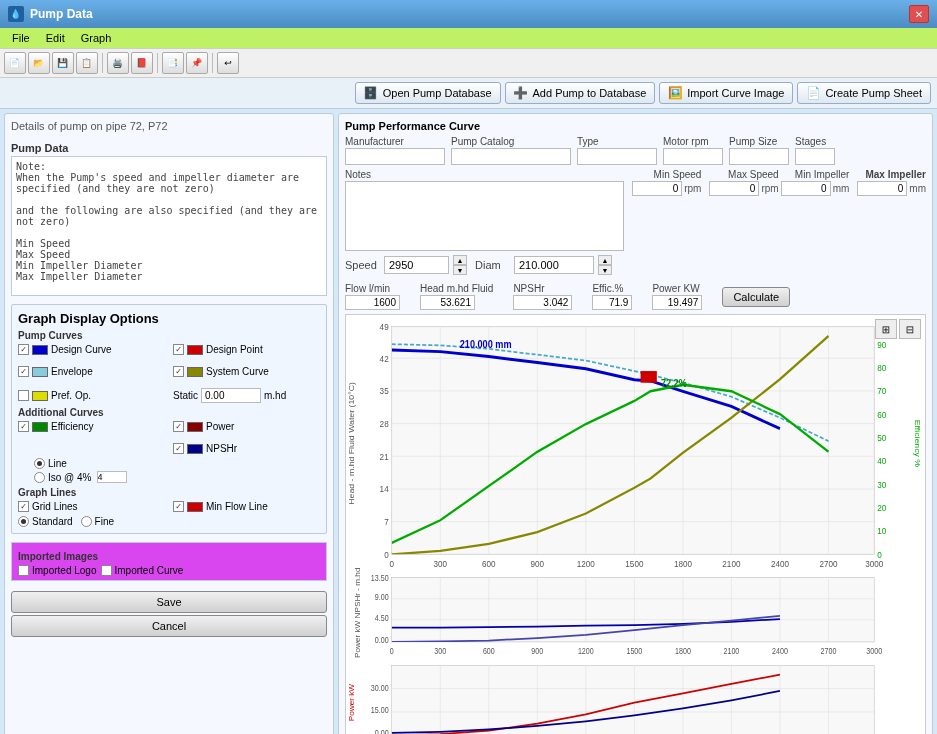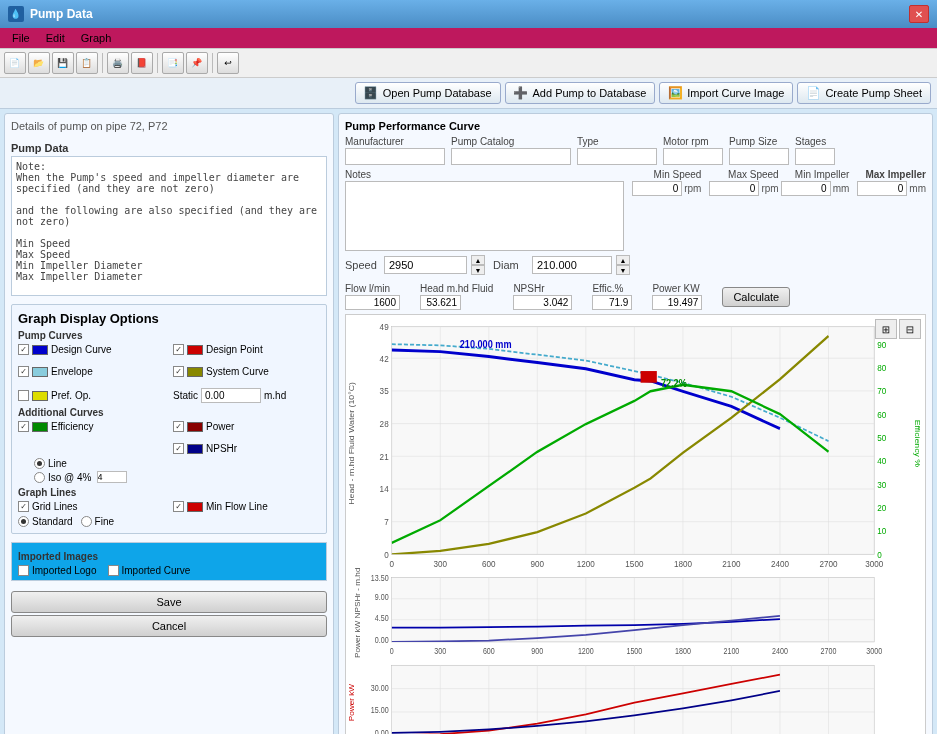--- a/index.html
+++ b/index.html
@@ -7,21 +7,21 @@
 
     .title-bar {
       display: flex; align-items: center; justify-content: space-between;
       background: linear-gradient(to bottom, #6ab0e8, #4a8cc4);
       padding: 4px 8px; height: 28px;
     }
     .title-bar-left { display: flex; align-items: center; gap: 6px; color: white; font-size: 12px; font-weight: bold; }
     .title-bar-icon { width: 16px; height: 16px; background: #2060a0; border-radius: 2px; display:flex; align-items:center; justify-content:center; color:white; font-size:9px; }
     .close-btn { width: 20px; height: 18px; background: #e05050; border: 1px solid #c03030; border-radius: 2px; color:white; cursor:pointer; font-size:10px; display:flex;align-items:center;justify-content:center; }
 
-    .menu-bar { display:flex; gap:0; background:#be185d; border-bottom:1px solid #ccc; padding:2px 4px; }
+    .menu-bar { display:flex; gap:0; background:#bef264; border-bottom:1px solid #ccc; padding:2px 4px; }
     .menu-item { padding: 2px 8px; cursor:pointer; font-size:11px; }
 
     .toolbar { display:flex; gap:2px; background:#f0f0f0; border-bottom:1px solid #ccc; padding:3px 4px; align-items:center; }
     .tb-btn { width:22px; height:22px; border:1px solid #aaa; background:linear-gradient(to bottom, #fff, #ddd); border-radius:2px; cursor:pointer; display:flex;align-items:center;justify-content:center; font-size:9px; }
     .tb-sep { width:1px; height:20px; background:#bbb; margin:0 2px; }
 
     .action-bar { display:flex; gap:4px; background:#e8f0f8; border-bottom:1px solid #bcd; padding:4px 6px; }
     .action-btn {
       display:flex; align-items:center; gap:4px;
       padding: 3px 8px; background:linear-gradient(to bottom, #fff, #dde8f0);
@@ -54,32 +54,32 @@
     .curve-color { width:16px; height:10px; border:1px solid #666; display:inline-block; }
     .cb { width:11px; height:11px; border:1px solid #888; background:white; display:inline-flex; align-items:center; justify-content:center; font-size:8px; cursor:pointer; }
     .cb.checked::after { content:'✓'; color:#333; font-size:8px; }
     .static-input { width:60px; border:1px solid #bbb; padding:1px 3px; font-size:10px; background:white; }
 
     .radio-row { display:flex; align-items:center; gap:8px; font-size:10px; margin-top:2px; }
     .radio-item { display:flex; align-items:center; gap:3px; }
     .radio-btn { width:11px; height:11px; border-radius:50%; border:1px solid #888; background:white; display:inline-flex; align-items:center; justify-content:center; }
     .radio-btn.selected::after { content:''; width:5px; height:5px; background:#333; border-radius:50%; display:block; margin:auto; }
 
-    .imported-images { border:1px solid #bcd; padding:4px 6px; background:#0ea5e9; margin-top:2px; }
+    .imported-images { border:1px solid #bcd; padding:4px 6px; background:#d946ef; margin-top:2px; }
 
     .bottom-btns { display:flex; justify-content:flex-start; gap:2px; margin-top:4px;flex-direction:column; }
     .bottom-btn { padding:4px 20px; border:1px solid #888; background:linear-gradient(to bottom,#f0f0f0,#d0d0d0); border-radius:3px; cursor:pointer; font-size:11px; }
 
     
     .perf-title { font-size:11px; font-weight:bold; }
     .form-group { display:flex; flex-direction:column; gap:1px; }
     .form-label { font-size:10px; color:#444; }
     .form-input { border:1px solid #bbb; padding:2px 4px; font-size:10px; background:white; }
     .sd-label { font-size:11px; color:#444; width:35px; }
-    .sd-input { width:83px; border:1px solid #bbb; padding:2px 4px; font-size:11px; }
+    .sd-input { width:65px; border:1px solid #bbb; padding:2px 4px; font-size:11px; }
     .spinner { display:flex; flex-direction:column; }
     .spin-btn { width:14px; height:10px; border:1px solid #bbb; background:#eee; cursor:pointer; font-size:7px; display:flex; align-items:center; justify-content:center; }
 
     .calc-btn { padding:3px 10px; border:1px solid #888; background:linear-gradient(to bottom,#f0f0f0,#d0d0d0); border-radius:3px; cursor:pointer; font-size:11px; }
     .zoom-btn { width:22px; height:20px; border:1px solid #bbb; background:#eee; cursor:pointer; font-size:10px; display:flex;align-items:center;justify-content:center; }
 
     
     .notes-area { width:100%; height:70px; border:1px solid #bbb; font-size:10px; resize:none; padding:2px; }
     .mm-row { display:flex; align-items:center; justify-content:flex-end; gap:2px; }
     .mm-input { width:50px; border:1px solid #bbb; padding:1px 3px; font-size:10px; text-align:right; }
@@ -254,21 +254,21 @@
         </div>
         <div class="radio-item">
           <div class="radio-btn"></div>
           <span>Fine</span>
         </div>
       </div>
     </div>
 
     <div class="imported-images">
       <div class="go-section">Imported Images</div>
-      <div style="display:flex;gap:11px;align-items:center;margin-top:2px;">
+      <div style="display:flex;gap:4px;align-items:center;margin-top:2px;">
         <div class="curve-item">
           <div class="cb"></div>
           <span>Imported Logo</span>
         </div>
         <div class="curve-item">
           <div class="cb"></div>
           <span>Imported Curve</span>
         </div>
       </div>
     </div>
@@ -367,21 +367,21 @@
           <div class="spin-btn">▼</div>
         </div>
       </div>
       <div style="display:flex;gap:20px;align-items:center;flex-wrap:wrap;">
         <div class="form-group">
           <div class="form-label">Flow l/min</div>
           <input class="mm-input" style="width: 55px;" value="1600">
         </div>
         <div class="form-group">
           <div class="form-label">Head m.hd Fluid</div>
-          <input class="mm-input" style="width: 41px;" value="53.621">
+          <input class="mm-input" style="width: 55px;" value="53.621">
         </div>
         <div class="form-group">
           <div class="form-label">NPSHr</div>
           <input class="mm-input" style="width: 59px;" value="3.042">
         </div>
         <div class="form-group">
           <div class="form-label">Effic.%</div>
           <input class="mm-input" style="width: 40px;" value="71.9">
         </div>
         <div class="form-group">

